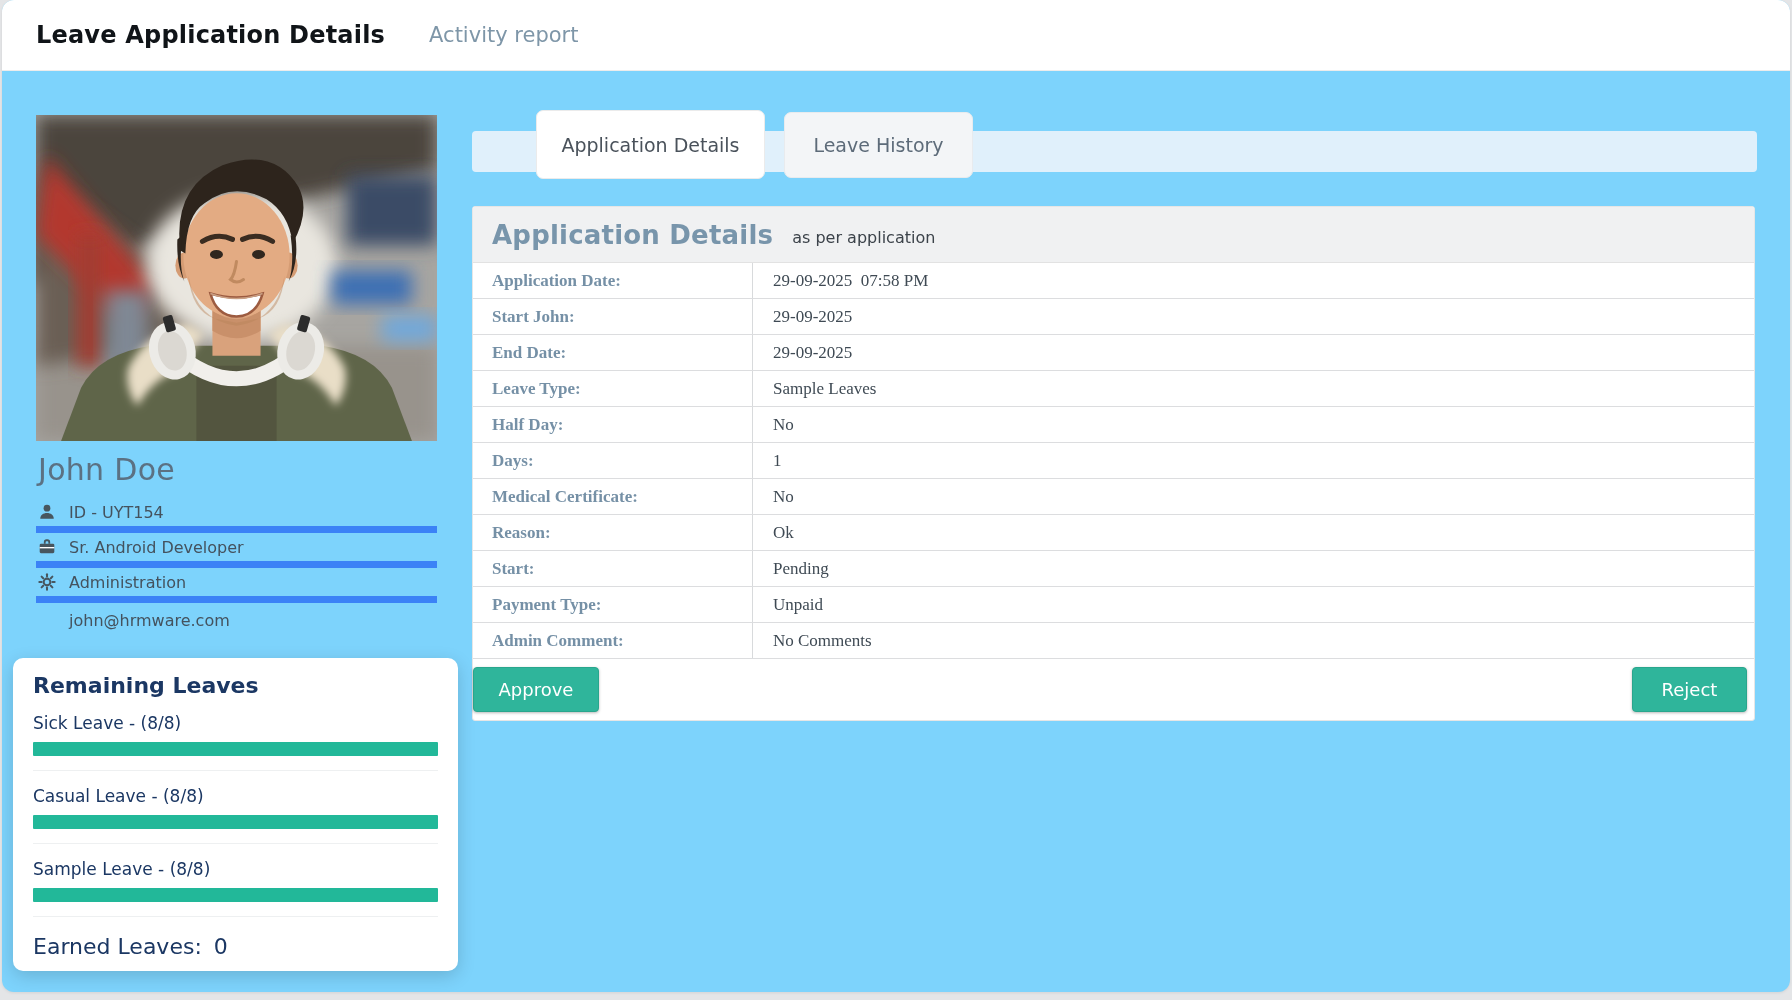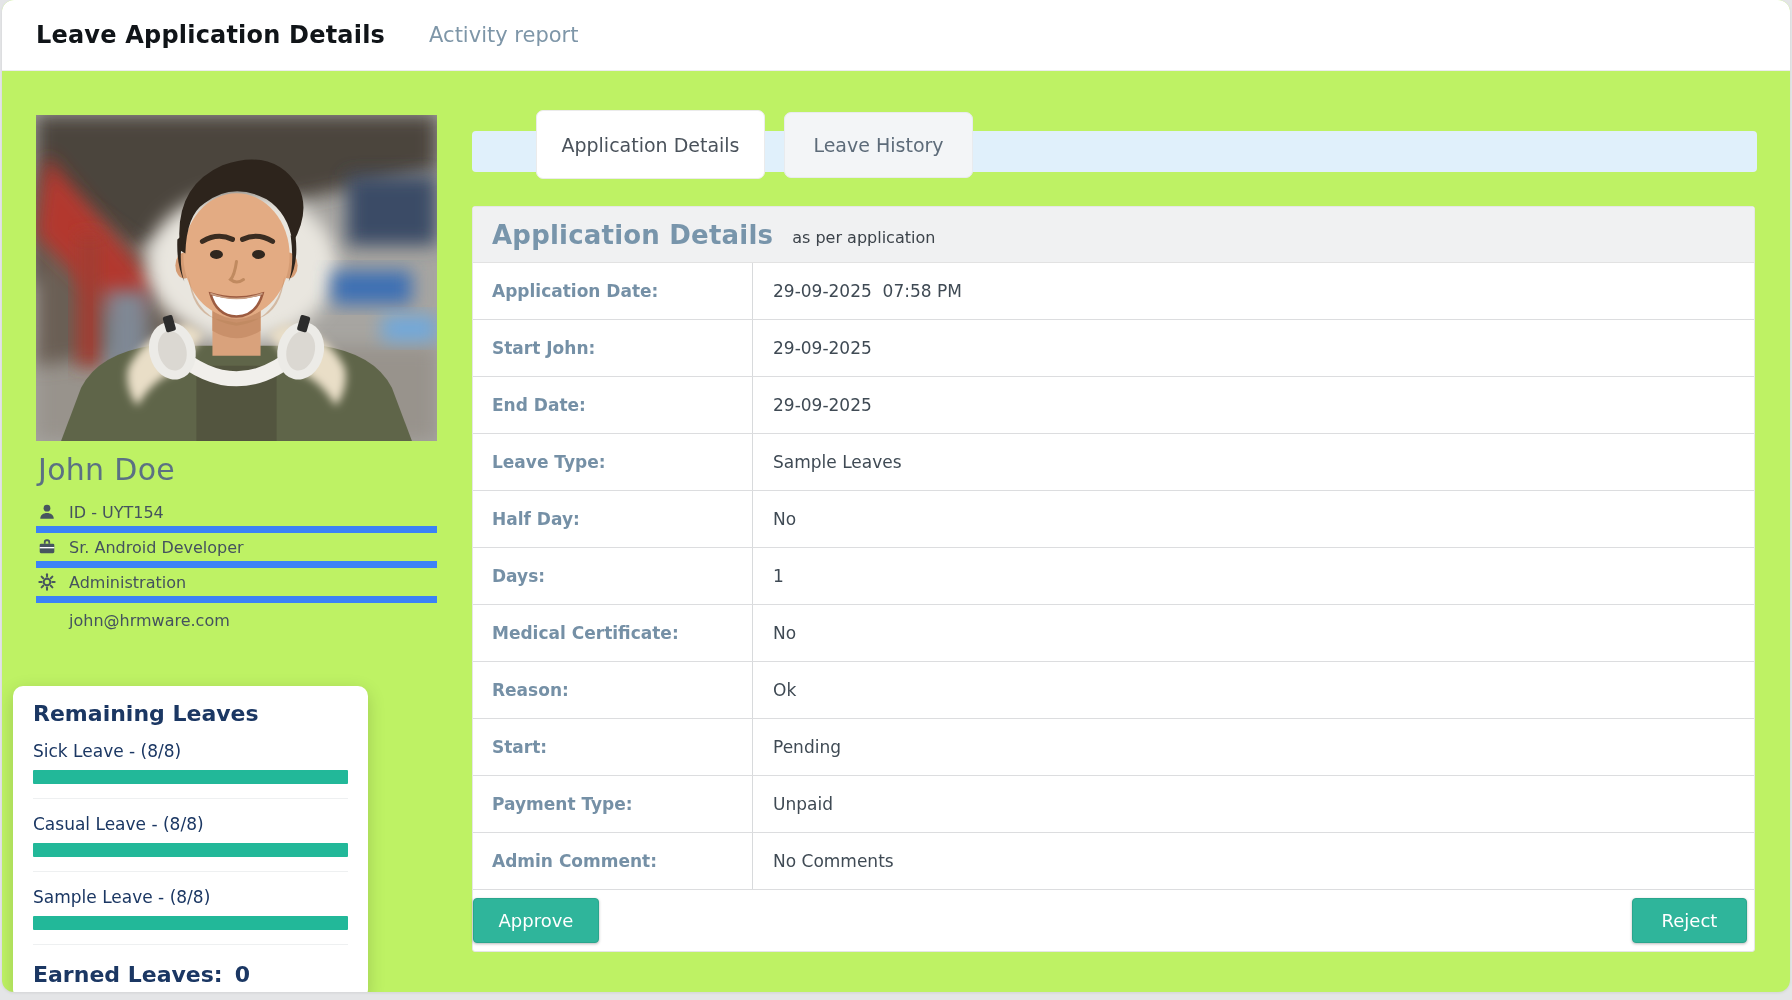--- a/index.html
+++ b/index.html
@@ -6,21 +6,21 @@
   html, body { width: 1792px; height: 1000px; overflow: hidden; }
   body {
     background: #e4e5e7;
     font-family: "DejaVu Sans", "Liberation Sans", sans-serif;
   }
   .page {
     position: relative;
     margin: 0 2px;
     width: 1788px;
     height: 992px;
-    background: #bef264;
+    background: #7dd3fc;
     border-radius: 12px;
     box-shadow: 0 1px 3px rgba(0,0,0,.08);
     overflow: hidden;
   }
   
   .app-header {
     position: absolute; left: 0; top: 0; right: 0; height: 71px;
     display: flex; align-items: center;
     padding-left: 34px;
     border-bottom: 1px solid #ececec;
@@ -45,32 +45,32 @@
     display: flex; align-items: center; height: 35px;
     font-size: 16px; color: #44525e;
   }
   .prow.bordered { border-bottom: 7px solid #3b82f6; }
   .prow .picon { width: 18px; height: 18px; margin: 0 13px 0 2px; flex: none; }
   .prow .picon svg { width: 18px; height: 18px; display: block; fill: #47565f; stroke: #47565f; }
   .prow .picon.empty { visibility: hidden; }
 
   
   .leaves-card {
-    position: absolute; left: 11px; top: 686px; width: 355px; height: 313px;
+    position: absolute; left: 11px; top: 658px; width: 445px; height: 313px;
     background: #fff; border-radius: 10px;
     box-shadow: 0 5px 18px rgba(0,0,0,.16);
     padding: 15px 20px 10px 20px;
     z-index: 4;
   }
   .leaves-title { font-size: 22px; font-weight: 700; color: var(--navy, #1b3763); margin-bottom: 4px; }
   .leave-item .leave-label { margin-top: 15px; font-size: 17px; color: var(--navy, #1b3763); }
   .leave-bar-track { margin-top: 9px; height: 14px; background: #f2f4f5; border-radius: 1px; overflow: hidden; }
   .leave-bar-fill { height: 100%; background: var(--bar, #22b899); }
   .leave-divider { margin-top: 14px; border-bottom: 1px solid #eef0f1; }
-  .earned-row { margin-top: 17px; font-size: 22px; color: var(--navy, #1b3763); font-weight: 700; display: flex; gap: 12px; }
+  .earned-row { margin-top: 17px; font-size: 22px; color: var(--navy, #1b3763); font-weight: 400; display: flex; gap: 12px; }
 
   
   .tab-strip {
     position: absolute; left: 470px; top: 131px; width: 1285px; height: 41px;
     background: var(--lightblue, #e0f0fb); border-radius: 4px; z-index: 1;
   }
   .tab { position: absolute; display: flex; align-items: center; justify-content: center;
          font-size: 19px; cursor: pointer; z-index: 2; }
   .tab-active {
     left: 534px; top: 110px; width: 229px; height: 69px;
@@ -88,21 +88,21 @@
     position: absolute; left: 470px; top: 206px; width: 1283px;
     background: #fff; border: 1px solid #e6e6e6; border-radius: 3px;
     z-index: 2;
   }
   .panel-header {
     height: 56px; background: #f0f1f2; border-bottom: 1px solid #e2e2e2;
     display: flex; align-items: center; padding: 0 19px;
   }
   .panel-title { font-size: 26px; color: #7895ab; font-weight: 600; letter-spacing: .2px; }
   .panel-subtitle { font-size: 16px; color: #3c434a; margin-left: 19px; position: relative; top: 3px; }
-  .detail-row { display: flex; height: 57px; border-bottom: 1px solid #dcdddf; }
+  .detail-row { display: flex; height: 36px; border-bottom: 1px solid #dcdddf; font-family: Liberation Serif, serif; }
   .cell-label {
     width: 280px; flex: none; display: flex; align-items: center;
     padding-left: 19px; border-right: 1px solid #d8dadc;
     font-size: 17px; font-weight: 700; color: var(--slate, #7590a6);
   }
   .cell-value {
     flex: 1; display: flex; align-items: center; padding-left: 20px;
     font-size: 17px; color: #3f4a54; white-space: pre-wrap;
   }
   .panel-footer {

